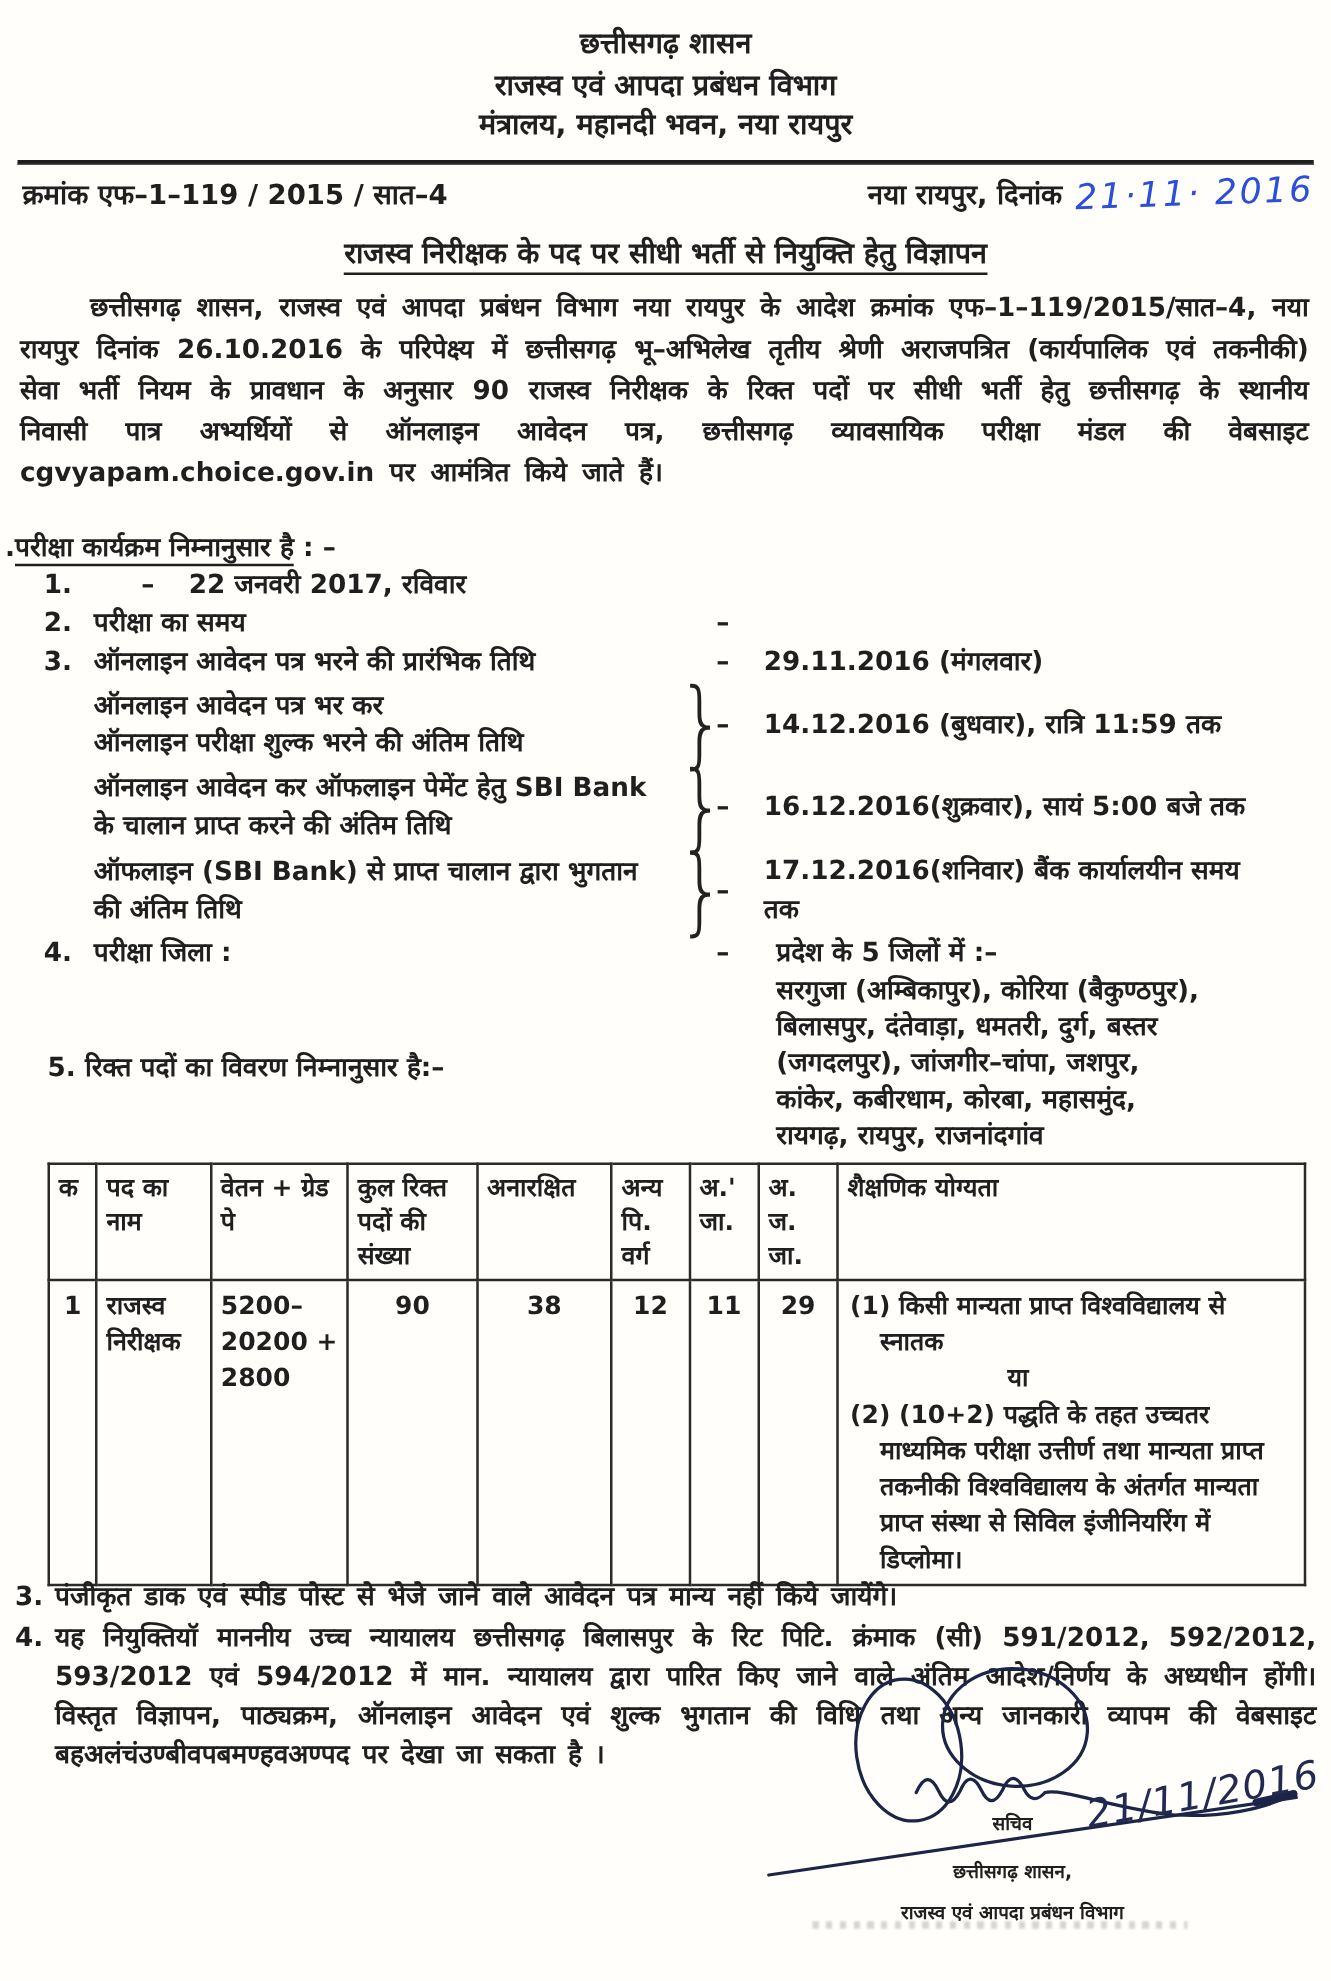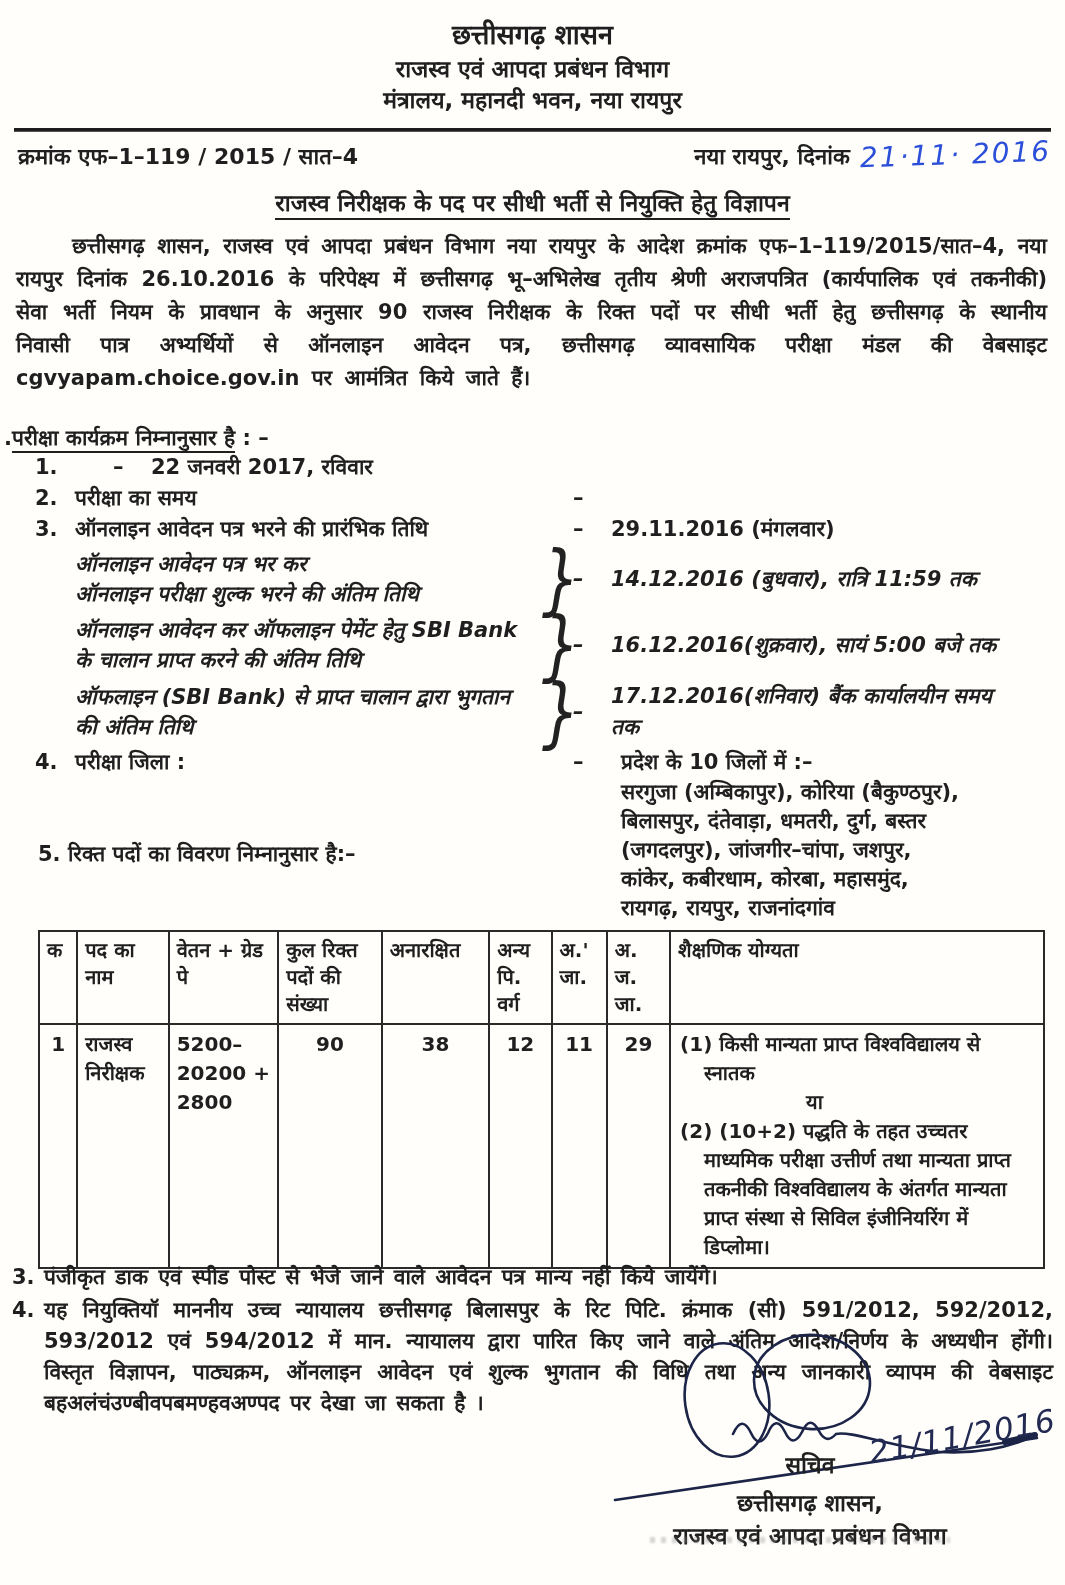--- a/index.html
+++ b/index.html
@@ -5,21 +5,21 @@
   * { margin:0; padding:0; box-sizing:border-box; }
   html,body { background:#e8e8e8; }
   body { font-family:"DejaVu Sans","Liberation Sans",sans-serif; }
   .page {
     position:relative; width:1065px; height:1585px; margin:0 auto;
     background:#fffefb; color:#1f1f1f; overflow:hidden;
     font-weight:600; font-size:21px;
   }
   
   .hdr { padding-top:16px; text-align:center; }
-  .hdr-l1 { font-size:27px; font-weight:700; line-height:38px; }
+  .hdr-l1 { font-size:23px; font-weight:700; line-height:38px; }
   .hdr-l2 { font-size:23px; font-weight:700; line-height:31px; }
   .hdr-l3 { font-size:23px; font-weight:700; line-height:31px; }
   .rule { margin:12px 14px 0 14px; height:4px; background:#1d1d1d; border-bottom:1px solid #555; }
   .ref-row { display:flex; justify-content:space-between; align-items:flex-start;
              margin-top:10px; padding:0 14px 0 18px; font-size:22px; line-height:30px; }
   .ref-right { display:flex; align-items:center; }
   .hand-blue {
     display:inline-block; margin-left:10px; color:#2b4fd8;
     font-size:28px; font-style:italic; letter-spacing:2px; font-weight:500;
     transform:rotate(-2deg) translateY(-2px);
@@ -29,21 +29,21 @@
   
   .intro {
     margin:10px 18px 0 16px; text-align:justify; text-indent:56px;
     font-size:21px; line-height:33px; word-spacing:5px;
   }
   
   .sec2 { position:absolute; top:423px; left:4px; font-size:21px; line-height:31px; }
   .sec2 .u { border-bottom:2px solid #1f1f1f; padding-bottom:1px; }
   .sched { position:absolute; top:452px; left:35px; right:18px; }
   .srow { display:flex; line-height:31px; }
-  .srow.group { align-items:center; position:relative;font-style:italic; }
+  .srow.group { align-items:center; position:relative; }
   .snum { width:40px; }
   .slabel { width:460px; }
   .slabel .ll { line-height:30px; }
   .sbrace { width:38px; position:relative; align-self:stretch; }
   .sbrace span {
     position:absolute; left:2px; top:50%; transform:translateY(-50%) scaleX(.8);
     font-size:76px; font-weight:300; line-height:1; color:#222;
   }
   .sdash { width:38px; }
   .svalue { flex:1; }
@@ -67,21 +67,21 @@
   .qual { width:100%; }
   .qual .q { text-indent:-24px; padding-left:26px; }
   .qual .qor { padding-left:128px; }
   
   .notes { position:absolute; top:1260px; left:12px; right:12px; font-size:21px; }
   .note { display:flex; line-height:31px; margin-top:2px; }
   .nnum { width:32px; flex:0 0 32px; }
   .ntext { flex:1; text-align:justify; word-spacing:3px; }
   
   .sig-svg { position:absolute; left:575px; top:1330px; width:470px; height:200px; pointer-events:none; }
-  .sig-line { position:absolute; left:575px; width:470px; text-align:center; font-size:23px; font-weight:700; }
+  .sig-line { position:absolute; left:575px; width:470px; text-align:center; font-size:15px; font-weight:700; }
   .sig-secretary { top:1448px; }
   .sig-org1 { top:1486px; }
   .sig-org2 { top:1519px; }
   .hand-ink {
     position:absolute; left:868px; top:1418px; color:#232a52;
     font-size:31px; font-style:italic; font-weight:500; letter-spacing:1px;
     transform:rotate(-10deg); z-index:3;
   }
   .scan-artifact {
     position:absolute; left:650px; top:1537px; width:300px; height:6px; opacity:.35;
@@ -183,21 +183,21 @@
         <div>17.12.2016(शनिवार) बैंक कार्यालयीन समय</div>
         <div>तक</div>
       </div>
     </div>
 
     <div class="srow mt4">
       <div class="snum">4.</div>
       <div class="slabel">परीक्षा जिला :</div>
       <div class="sbrace"></div>
       <div class="sdash">–</div>
-      <div class="svalue bold" style="padding-left:10px;">प्रदेश के 10 जिलों में :–</div>
+      <div class="svalue bold" style="padding-left:10px;">प्रदेश के 5 जिलों में :–</div>
     </div>
   </div>
 
   <div class="districts">
     <div>सरगुजा (अम्बिकापुर), कोरिया (बैकुण्ठपुर),</div>
     <div>बिलासपुर, दंतेवाड़ा, धमतरी, दुर्ग, बस्तर</div>
     <div>(जगदलपुर), जांजगीर–चांपा, जशपुर,</div>
     <div>कांकेर, कबीरधाम, कोरबा, महासमुंद,</div>
     <div>रायगढ़, रायपुर, राजनांदगांव</div>
   </div>

